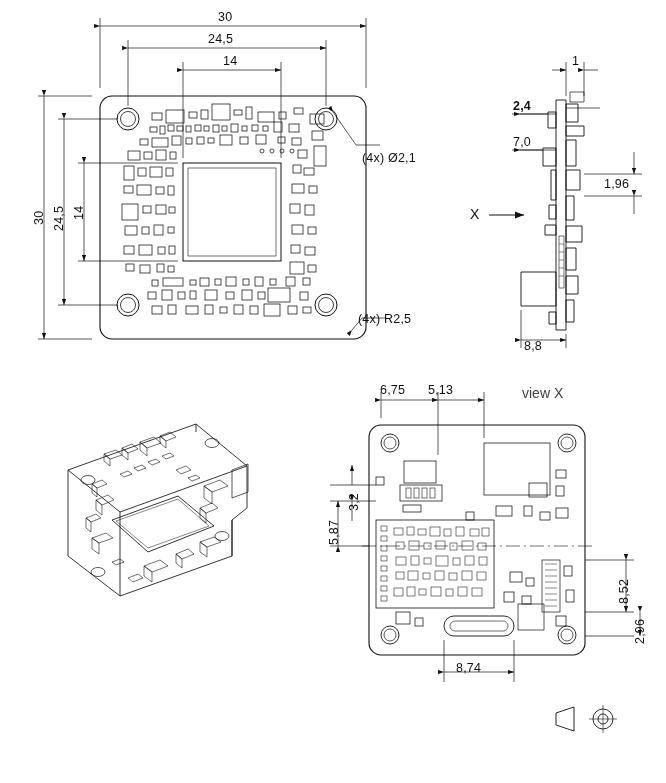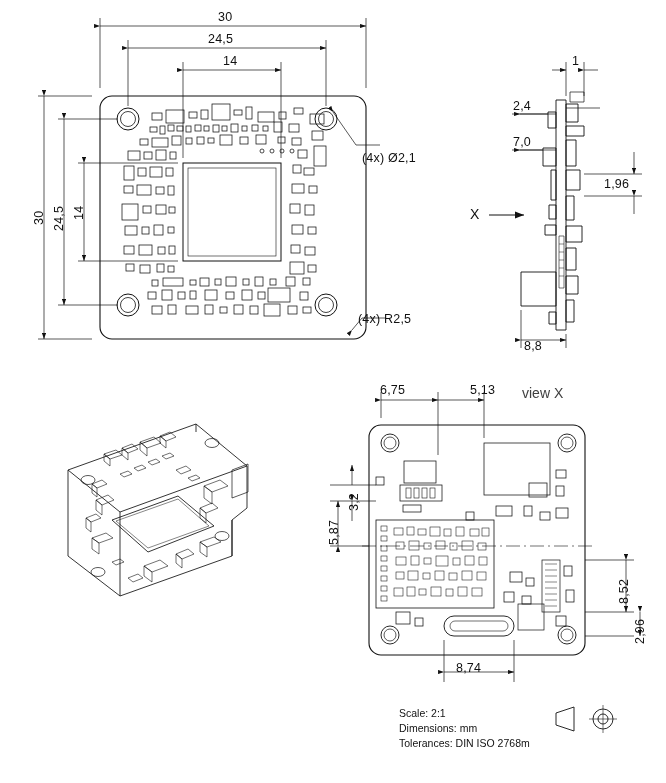--- a/index.html
+++ b/index.html
@@ -512,34 +512,29 @@
 <div class="dimtext" style="left:218px;top:10px;">30</div>
 <div class="dimtext" style="left:208px;top:32px;">24,5</div>
 <div class="dimtext" style="left:223px;top:54px;">14</div>
 <div class="dimtext rot" style="left:32px;top:225px;">30</div>
 <div class="dimtext rot" style="left:52px;top:231px;">24,5</div>
 <div class="dimtext rot" style="left:72px;top:220px;">14</div>
 <div class="dimtext" style="left:362px;top:151px;">(4x) Ø2,1</div>
 <div class="dimtext" style="left:358px;top:312px;">(4x) R2,5</div>
 
 <div class="dimtext" style="left:572px;top:54px;">1</div>
-<div class="dimtext" style="left:513px;top:99px;">2,4</div>
+<div class="dimtext" style="left:513px;top:99px;font-weight:bold;">2,4</div>
 <div class="dimtext" style="left:513px;top:135px;">7,0</div>
 <div class="dimtext" style="left:604px;top:177px;">1,96</div>
 <div class="dimtext" style="left:524px;top:321px;margin-top:18px;">8,8</div>
 <div class="bigx" style="left:470px;top:206px;">X</div>
 
 <div class="viewlabel" style="left:522px;top:385px;">view X</div>
 <div class="dimtext" style="left:380px;top:383px;">6,75</div>
-<div class="dimtext" style="left:470px;top:383px;">5,13</div>
+<div class="dimtext" style="left:428px;top:383px;">5,13</div>
 <div class="dimtext rot" style="left:327px;top:545px;">5,87</div>
 <div class="dimtext rot" style="left:347px;top:511px;">3,2</div>
 <div class="dimtext rot" style="left:617px;top:604px;">8,52</div>
 <div class="dimtext rot" style="left:633px;top:644px;">2,96</div>
 <div class="dimtext" style="left:456px;top:661px;">8,74</div>
 
-<div class="notes">
-  <div>Scale: 2:1</div>
-  <div>Dimensions: mm</div>
-  <div>Tolerances: DIN ISO 2768m</div>
+
 </div>
 
-</div>
-
 </body></html>

